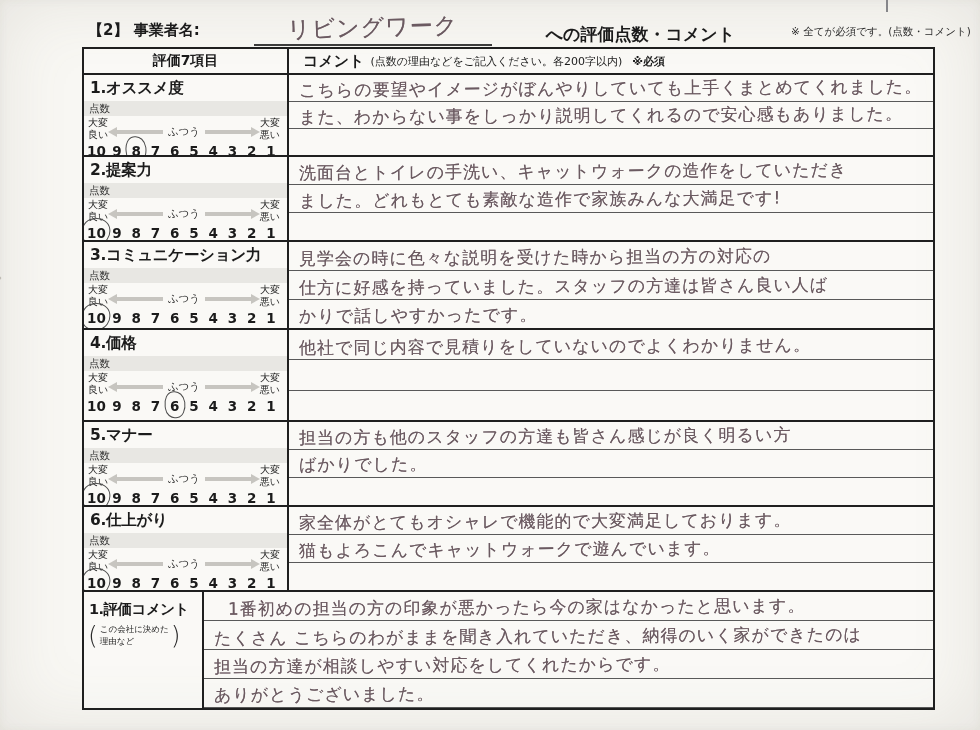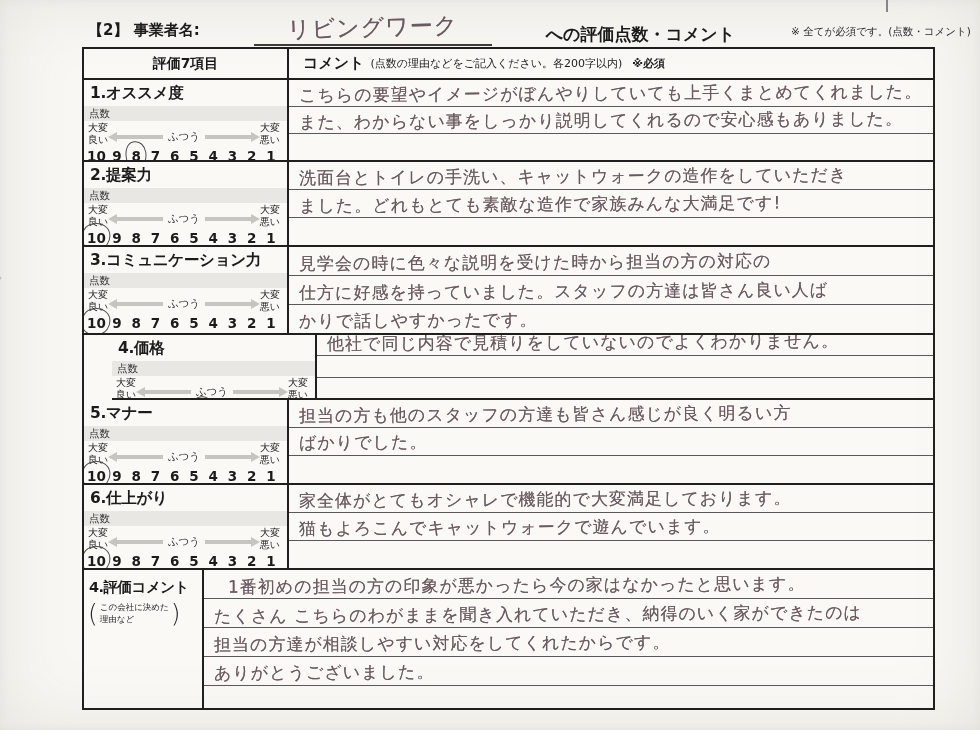--- a/index.html
+++ b/index.html
@@ -232,21 +232,21 @@
               <span class="hw">見学会の時に色々な説明を受けた時から担当の方の対応の</span>
             </div>
             <div class="slot ruled">
               <span class="hw">仕方に好感を持っていました。スタッフの方達は皆さん良い人ば</span>
             </div>
             <div class="slot">
               <span class="hw">かりで話しやすかったです。</span>
             </div>
           </div>
         </div>
-        <div class="row" style="height: 65px; margin-left: 28px;">
+        <div class="row" style="height: 92px;">
           <div class="cell-left">
             <div class="rtitle">4.価格</div>
             <div class="band"><span>点数</span></div>
             <div class="labels">
               <span class="lstack">
                 <span>大変</span>
                 <span>良い</span>
               </span>
               <span class="lcenter">
                 <span class="arr arr-l"></span>
@@ -360,21 +360,21 @@
             <div class="slot ruled">
               <span class="hw">猫もよろこんでキャットウォークで遊んでいます。</span>
             </div>
             <div class="slot"></div>
           </div>
         </div>
       </div>
 
     <div class="row final">
       <div class="cell-left">
-        <div class="final-title">4.評価コメント</div>
+        <div class="final-title">1.評価コメント</div>
         <div class="final-sub">
           <span class="paren">(</span>
           <span class="sub-lines">
             <span>この会社に決めた</span>
             <span>理由など</span>
           </span>
           <span class="paren">)</span>
         </div>
       </div>
       <div class="ccell">

